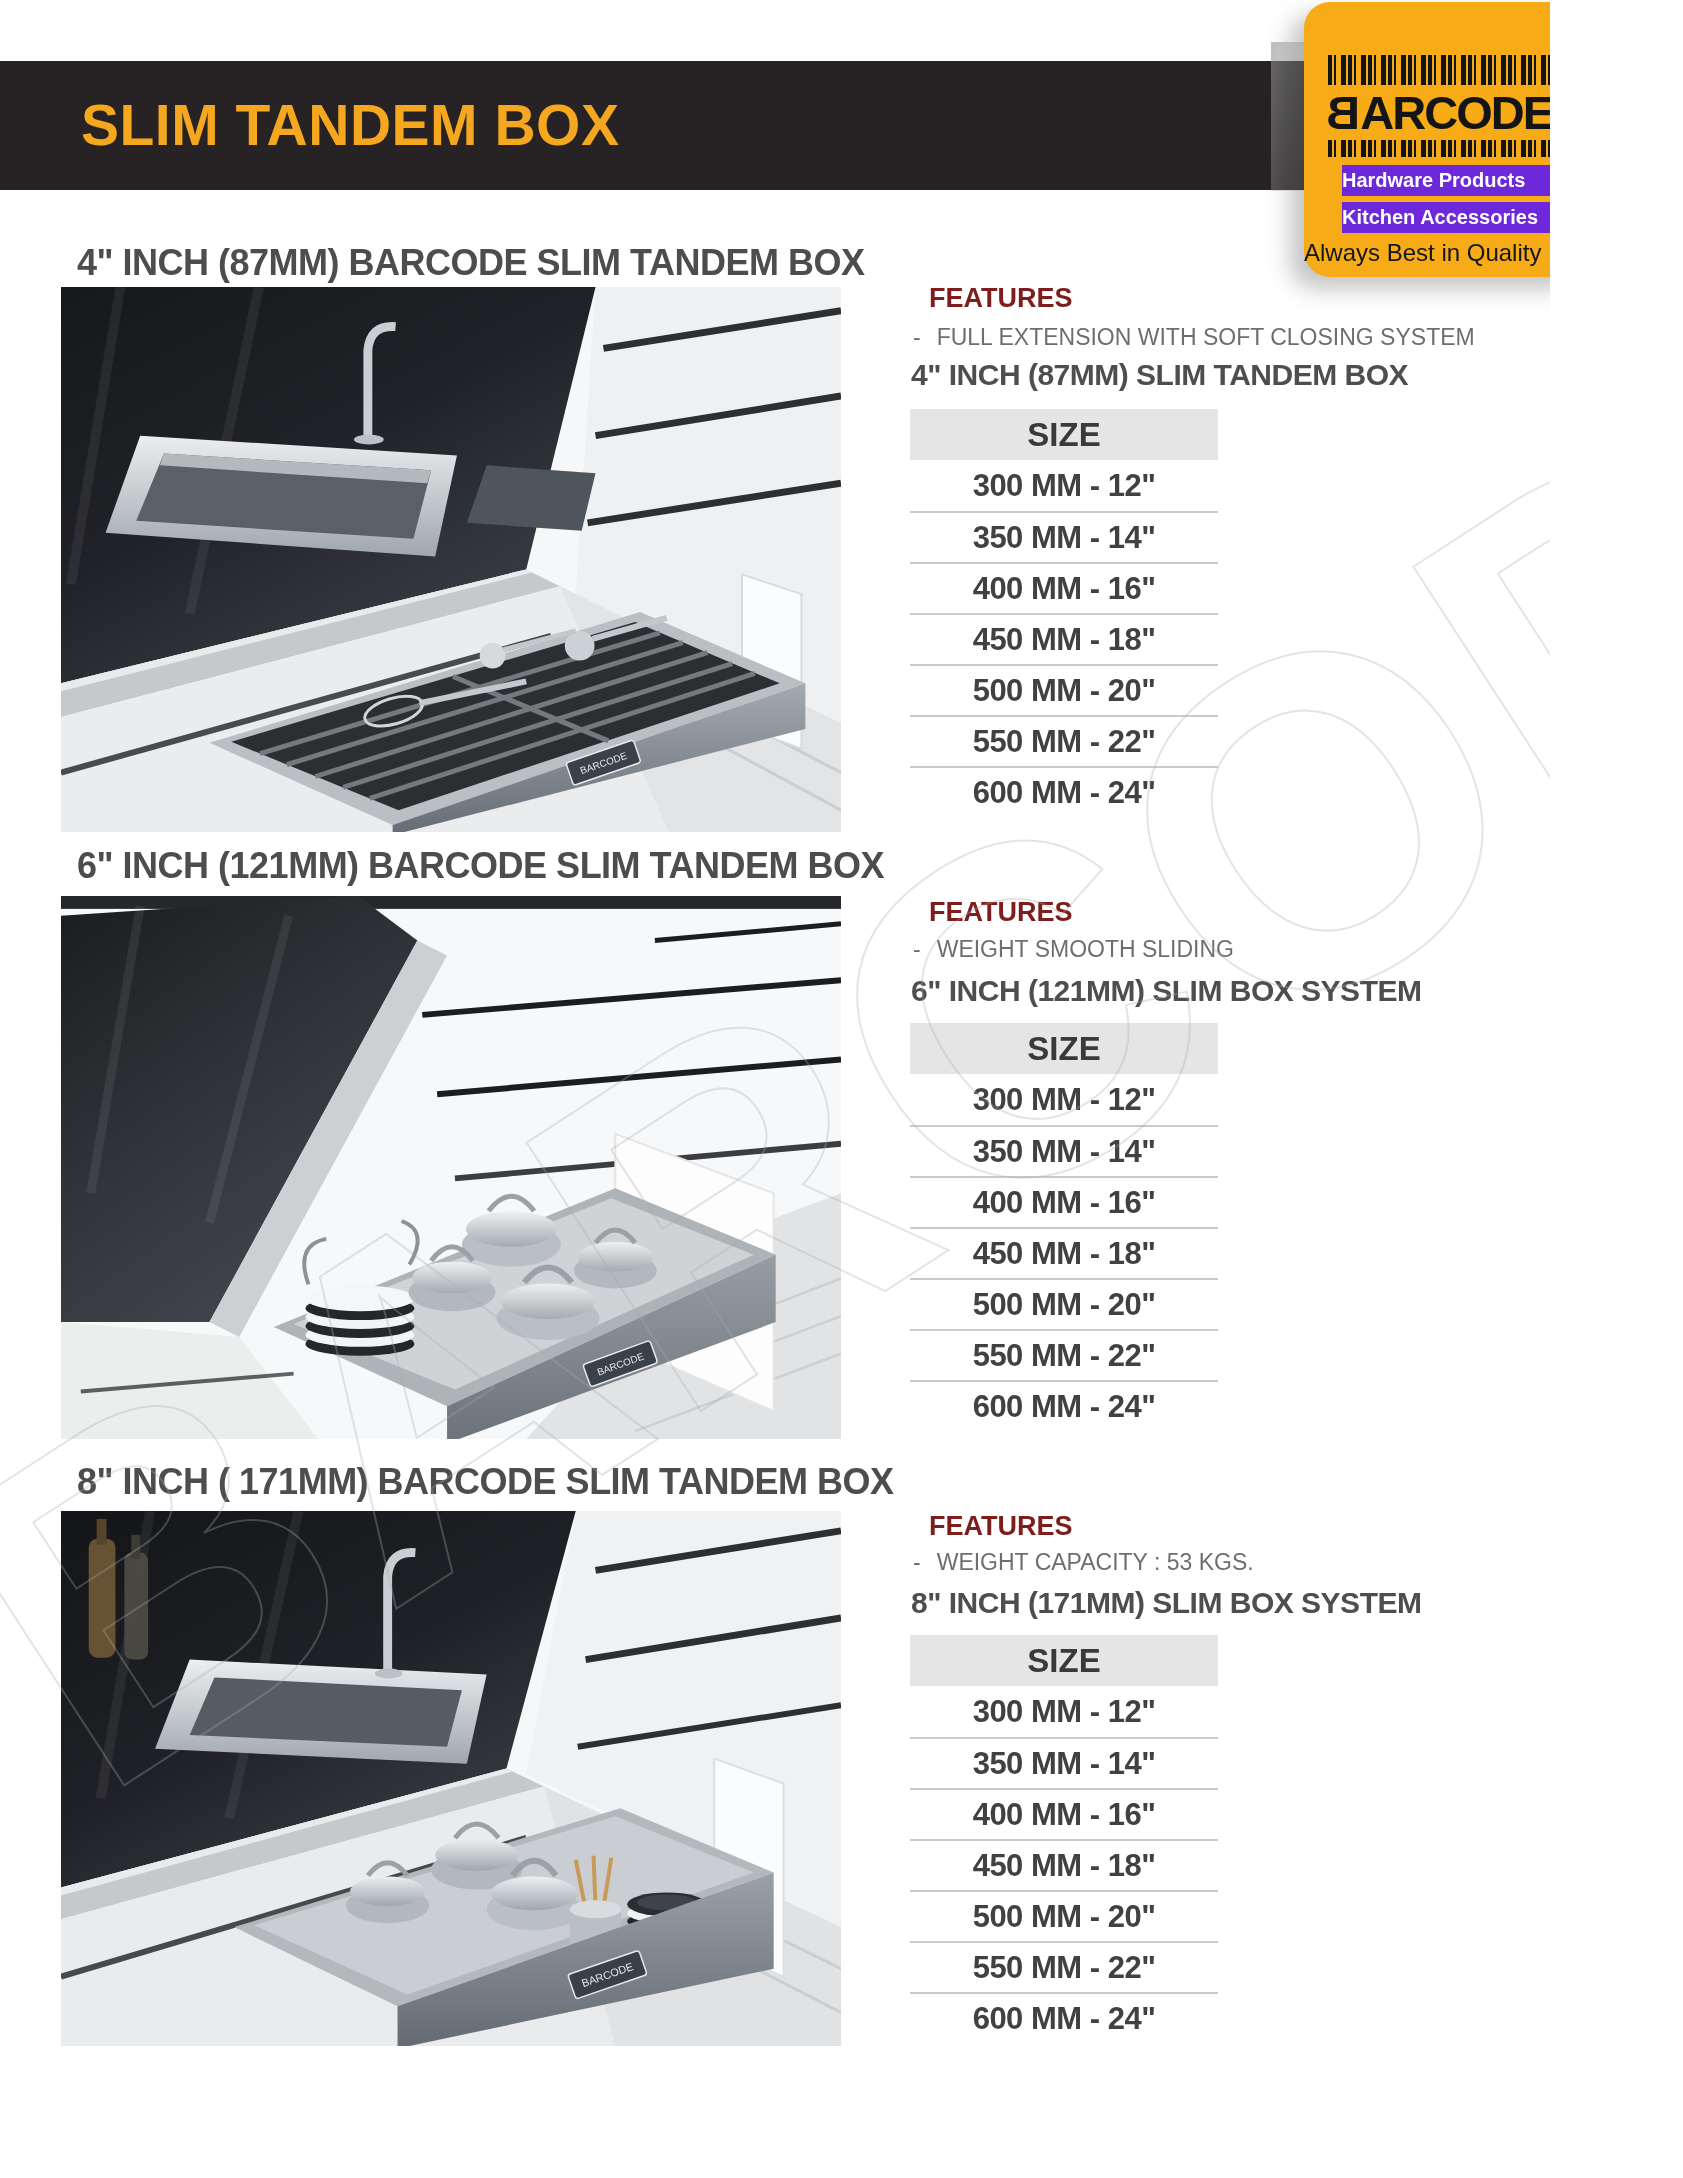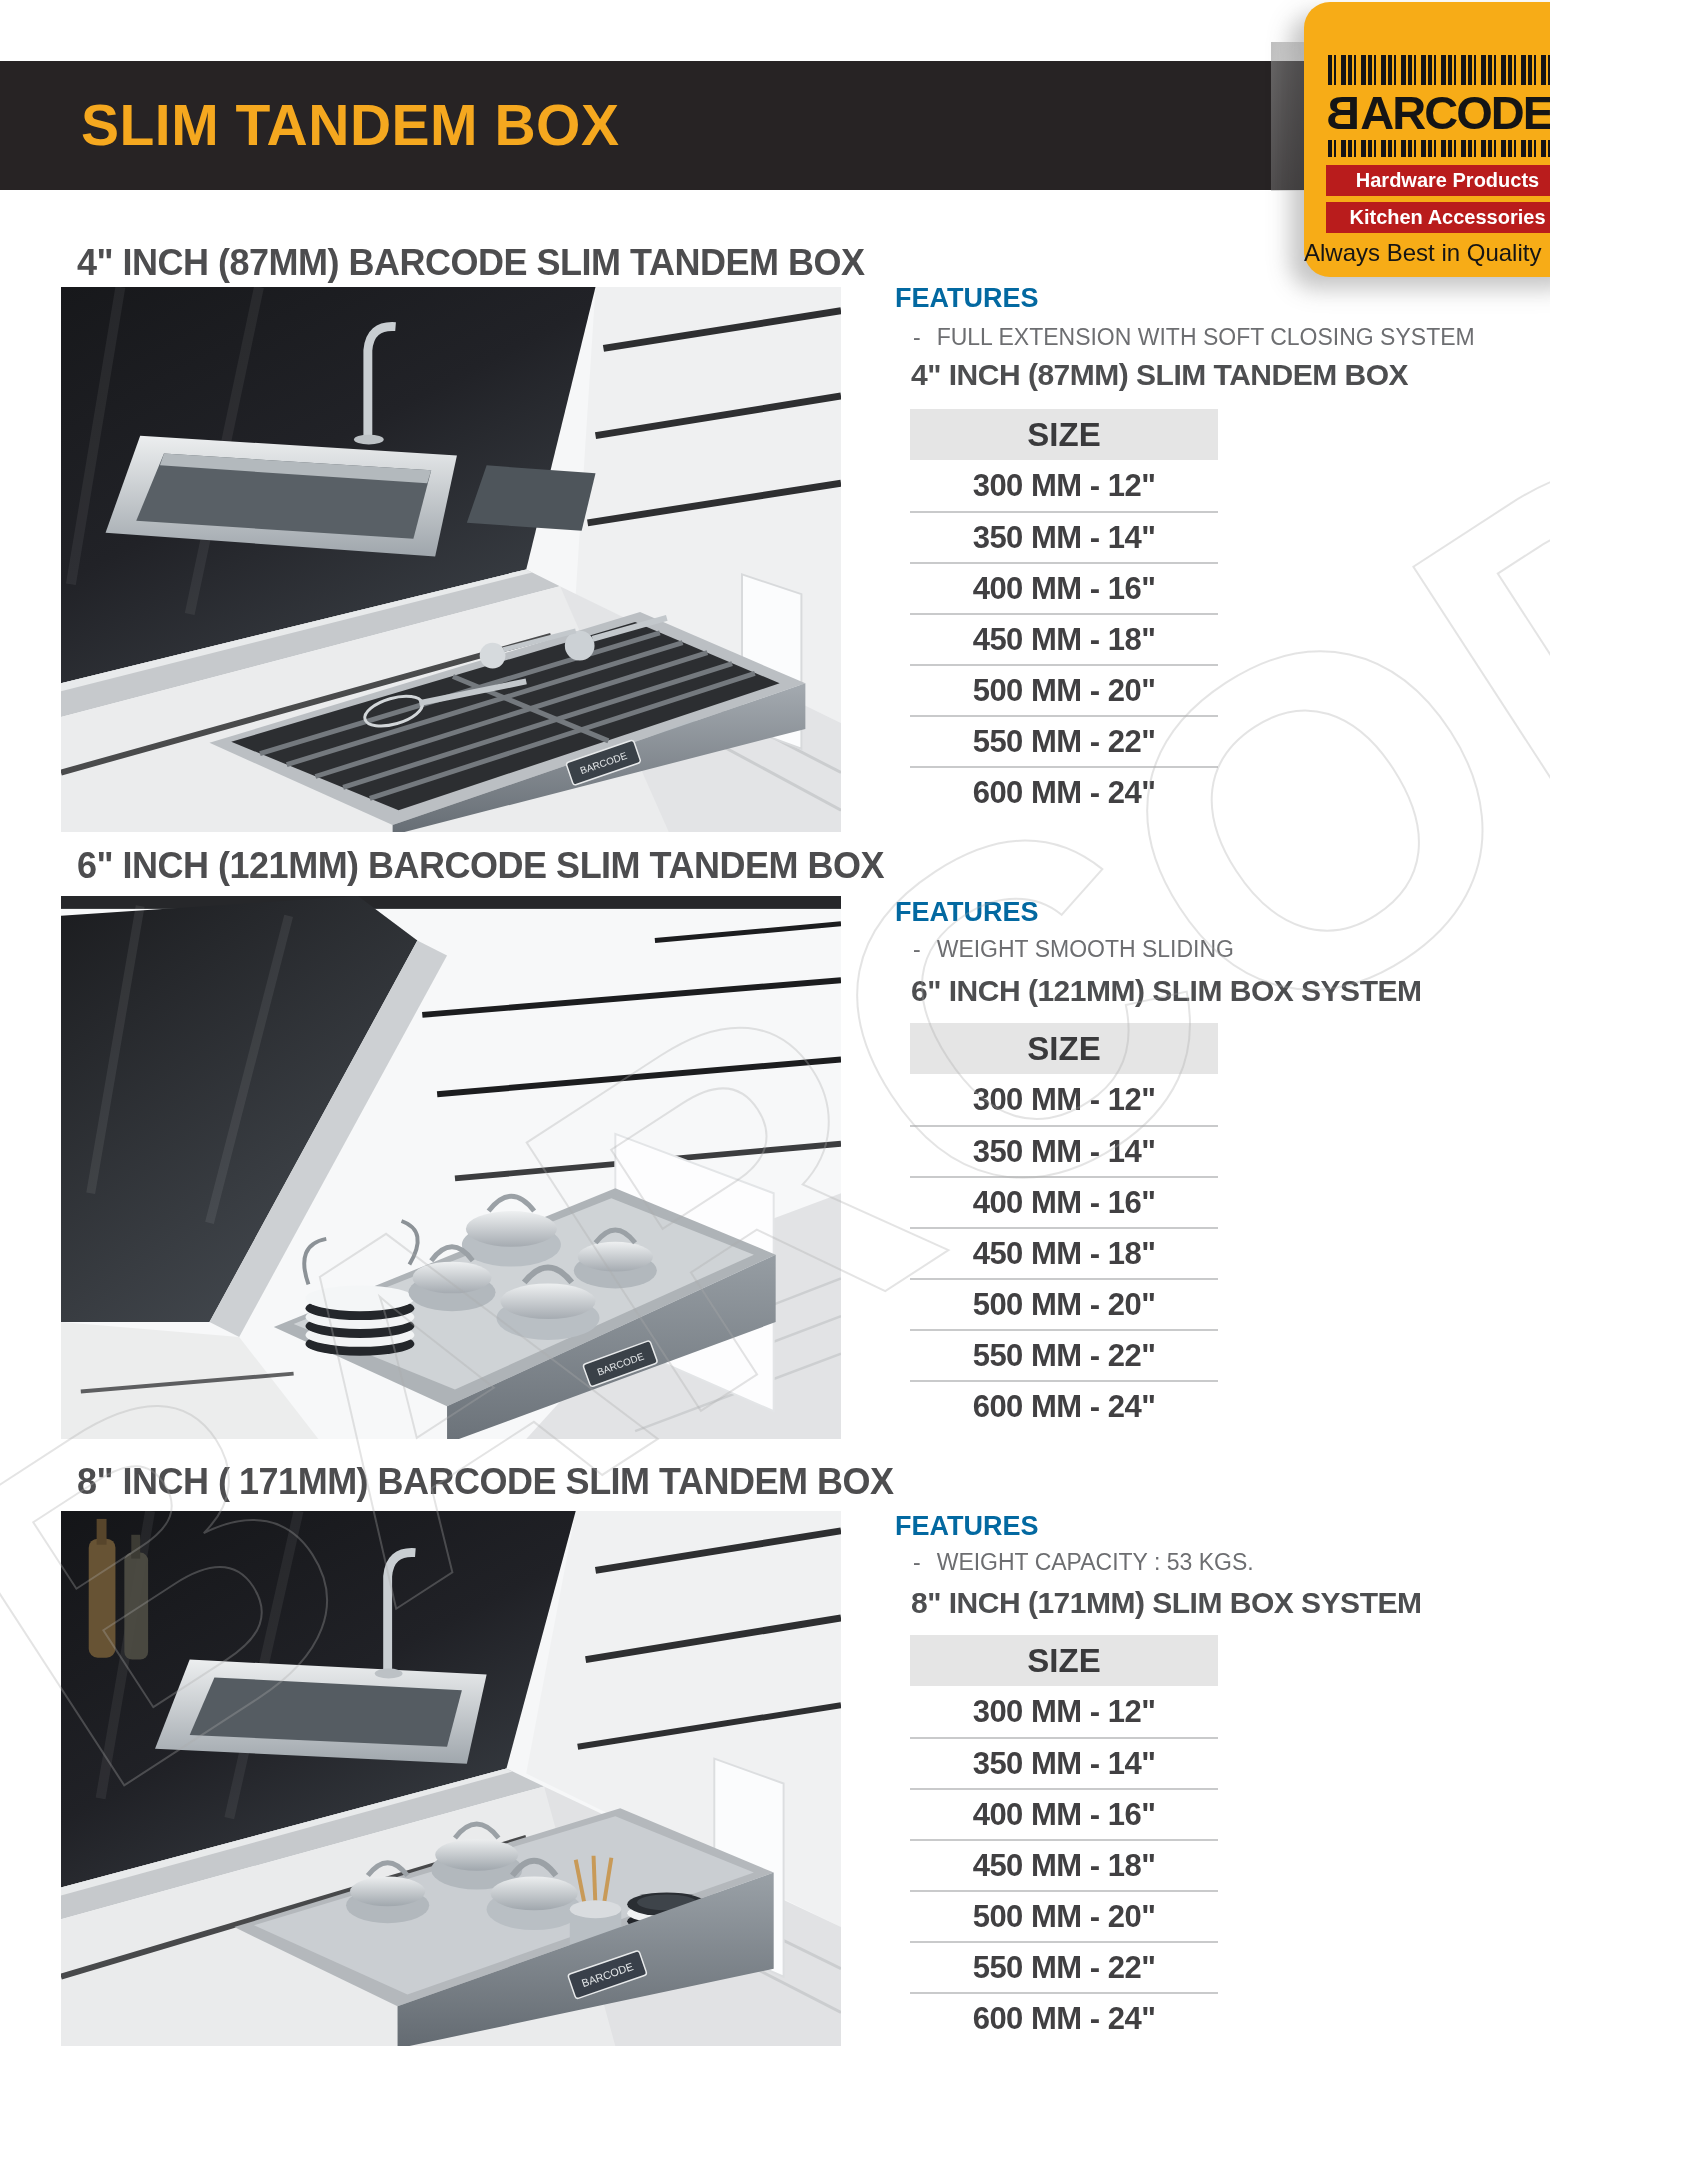--- a/index.html
+++ b/index.html
@@ -17,37 +17,37 @@
   .logo{position:absolute;left:1304px;top:2px;width:287px;height:275px;background:#F7AC17;
         border-radius:26px;z-index:6;box-shadow:-14px 12px 22px rgba(90,90,90,.35);}
   .logo .stripes{height:30px;margin:53px 24px 0;
         background:repeating-linear-gradient(90deg,#141414 0 4px,transparent 4px 6px,#141414 6px 8px,
         transparent 8px 13px,#141414 13px 18px,transparent 18px 20px);}
   .logo .stripes.s2{height:17px;margin:4px 24px 0;}
   .brandline{display:flex;justify-content:center;align-items:flex-start;margin-top:4px;line-height:1;}
   .brand{font-size:47px;font-weight:bold;color:#151515;letter-spacing:-2px;}
   .brand-first{display:inline-block;transform:scaleX(-1);}
   .reg{font-size:17px;font-weight:bold;color:#151515;line-height:1;margin-left:2px;}
-  .tagbar{margin:8px 22px 0;background:#b91c1c;color:#ffffff;font-size:20px;font-weight:bold;
-        text-align:center;padding:4px 0;white-space:nowrap;}
+  .tagbar{margin:8px 38px 0;background:#6d28d9;color:#ffffff;font-size:20px;font-weight:bold;
+        text-align:left;padding:4px 0;white-space:nowrap;}
   .tagbar.t2{margin-top:6px;}
   .tagq{margin-top:6px;text-align:left;font-size:24px;font-weight:normal;color:#151515;white-space:nowrap;}
 
   
   .sec-title{position:absolute;left:77px;margin:0;font-size:36px;font-weight:bold;color:#4d4d4f;
         letter-spacing:-0.5px;white-space:nowrap;}
   #t1{top:242px}  #t2{top:845px}  #t3{top:1461px}
 
   
   .photo{position:absolute;left:61px;width:780px;margin:0;}
   #p1{top:287px;height:545px} #p2{top:896px;height:543px} #p3{top:1511px;height:535px}
   .photo svg{width:100%;height:100%;display:block;}
 
   
-  .feat-head{position:absolute;left:895px;margin:0;font-size:27px;font-weight:bold;color:#0369a1;}
+  .feat-head{position:absolute;left:929px;margin:0;font-size:27px;font-weight:bold;color:#7f1d1d;}
   #f1{top:283px} #f2{top:897px} #f3{top:1511px}
   .feat-line{position:absolute;left:913px;width:554px;margin:0;display:flex;gap:16px;
         font-size:23px;color:#6d6e71;white-space:nowrap;}
   #b1{top:324px} #b2{top:936px} #b3{top:1549px}
   .sub-title{position:absolute;left:911px;margin:0;font-size:30px;font-weight:bold;color:#4d4e50;
         letter-spacing:-0.5px;white-space:nowrap;}
   #s1{top:358px} #s2{top:974px} #s3{top:1586px}
 
   .size-table{position:absolute;left:910px;width:308px;}
   #tab1{top:409px} #tab2{top:1023px} #tab3{top:1635px}

